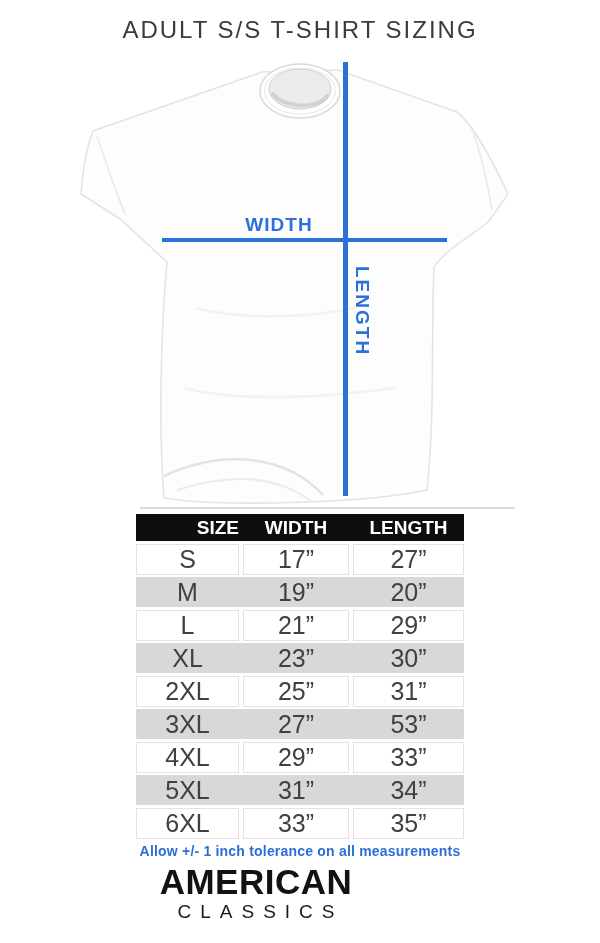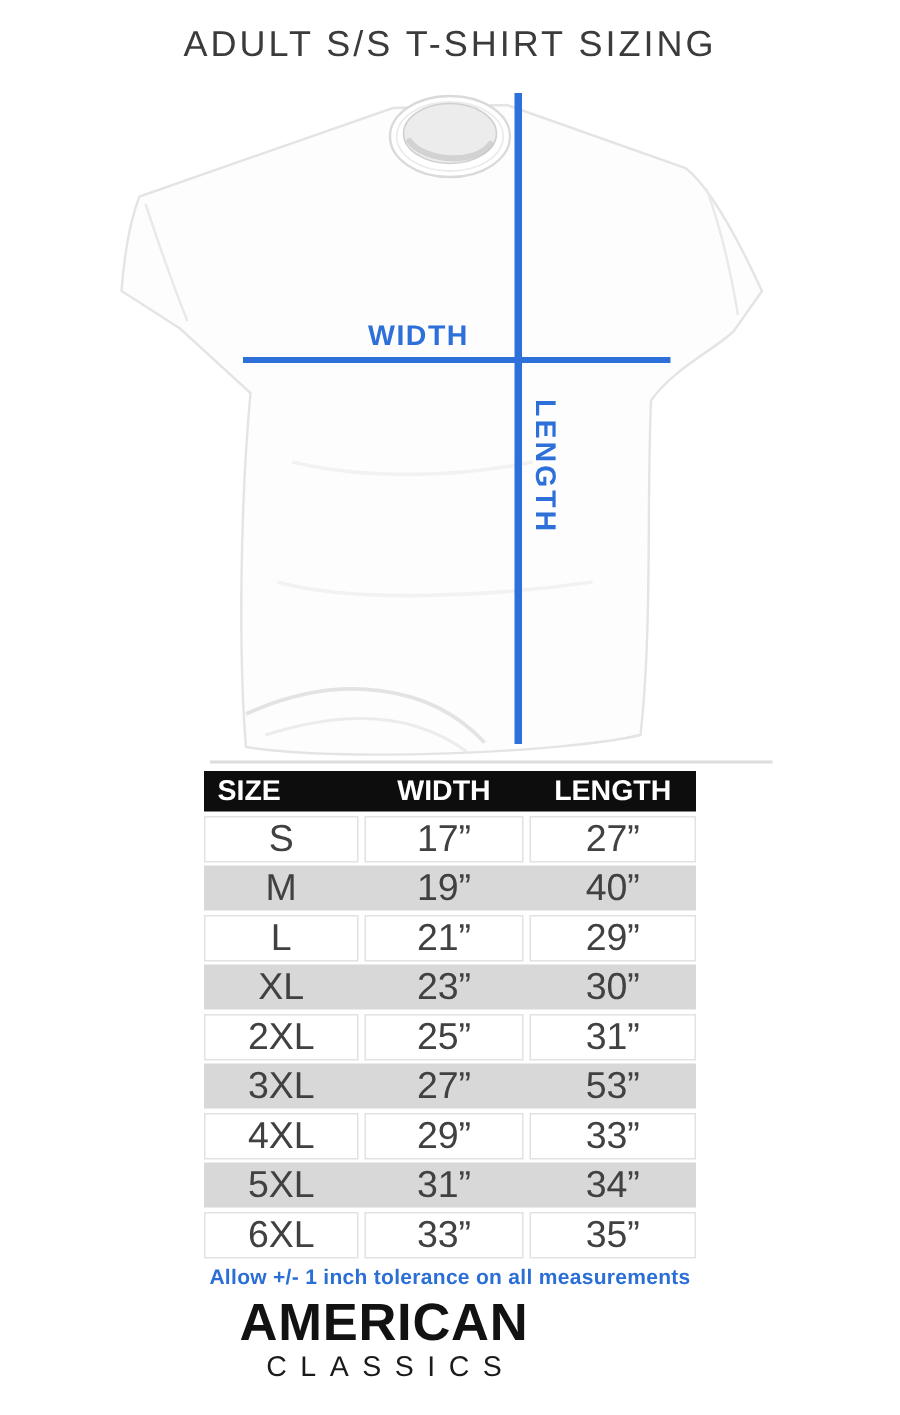--- a/index.html
+++ b/index.html
@@ -46,21 +46,21 @@
   .thead, .trow {
     display:grid; grid-template-columns:103px 106px 111px;
     column-gap:4px; margin-bottom:3px;
   }
   .thead {
     background:#0d0d0d; height:27px; align-items:center;
   }
   .thead .th {
     color:#ffffff; font-weight:700; font-size:19px; line-height:27px;
   }
-  .th-size  { text-align:left; padding-left:9px; }
+  .th-size  { text-align:right; padding-left:9px; }
   .th-width, .th-length { text-align:center; }
 
   .trow { height:30px; }
   .trow .cell {
     display:flex; align-items:center; justify-content:center;
     font-size:25px; color:#414141; background:#ffffff;
     border:1px solid #e2e2e2; box-sizing:border-box; white-space:nowrap;
   }
   .trow.alt { background:#d8d8d8; }
   .trow.alt .cell { background:transparent; border:none; }
@@ -131,21 +131,21 @@
     </div>
 
     <div class="trow">
       <span class="cell">S</span>
       <span class="cell">17”</span>
       <span class="cell">27”</span>
     </div>
     <div class="trow alt">
       <span class="cell">M</span>
       <span class="cell">19”</span>
-      <span class="cell">40”</span>
+      <span class="cell">20”</span>
     </div>
     <div class="trow">
       <span class="cell">L</span>
       <span class="cell">21”</span>
       <span class="cell">29”</span>
     </div>
     <div class="trow alt">
       <span class="cell">XL</span>
       <span class="cell">23”</span>
       <span class="cell">30”</span>

